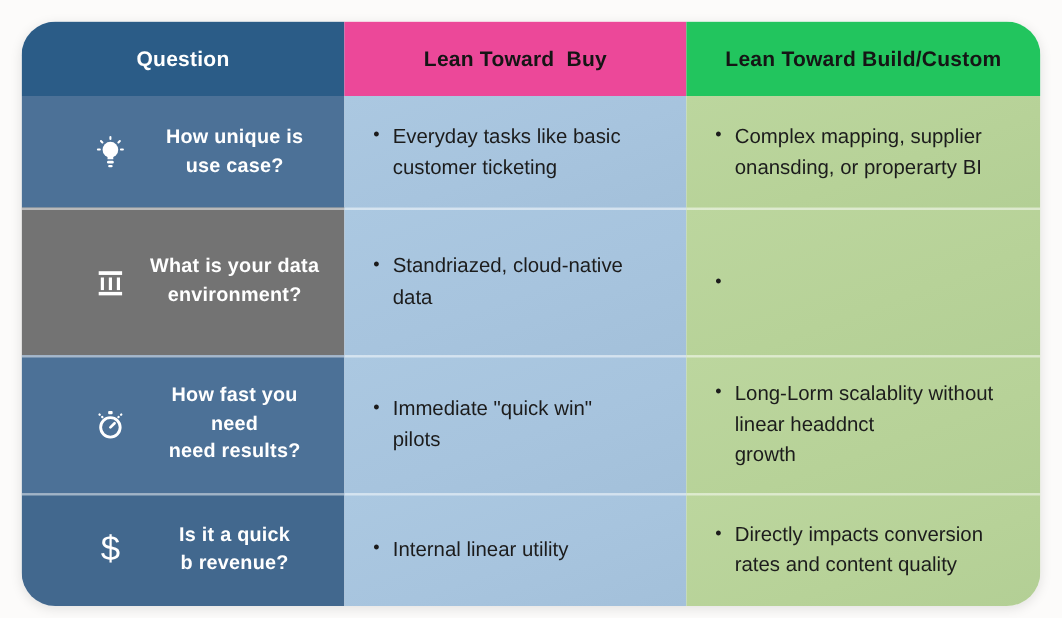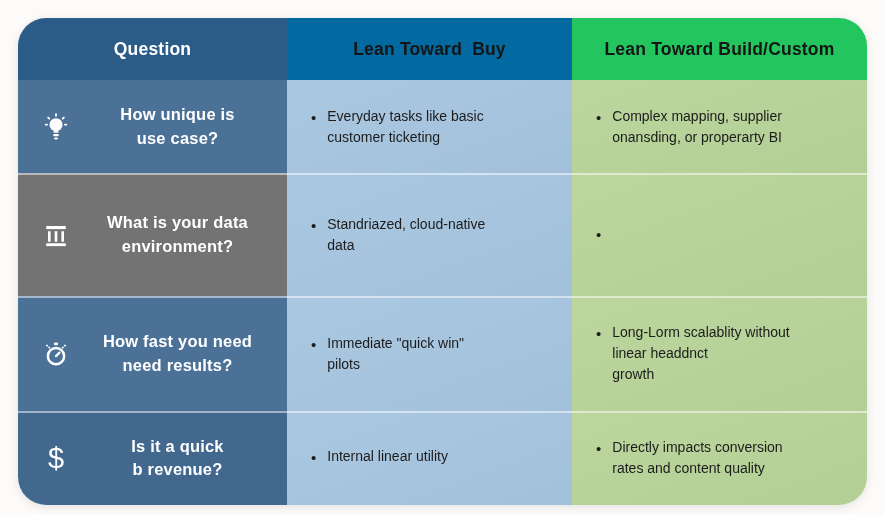--- a/index.html
+++ b/index.html
@@ -16,41 +16,41 @@
     border-radius:28px;
     overflow:hidden;
     box-shadow:0 2px 10px rgba(0,0,0,0.10);
     display:grid;
     grid-template-columns:269px 285px 295px;
     grid-template-rows:62px 93px 123px 115px 94px;
   }
   .cell{position:relative;display:flex;}
   
   .hdr-q{background:#2b5c87;}
-  .hdr-buy{background:#0369a1;}
+  .hdr-buy{background:#ec4899;}
   .hdr-build{background:#22c55e;}
   .q-bg{background:#4c7197;}
   .q-bg2{background:#737373;}
   .q-bg4{background:#42688e;}
   .buy-bg{background:#a9c6e0;}
   .build-bg{background:#b9d49b;}
   
   .buy-bg{background:linear-gradient(160deg,#abc8e1 0%,#a7c4de 55%,#a3c0da 100%);}
   .build-bg{background:linear-gradient(160deg,#bcd69e 0%,#b7d298 60%,#b3cf95 100%);}
   
   .row-sep{box-shadow:inset 0 2px 0 rgba(255,255,255,0.5);}
   
   .hdr{align-items:center;justify-content:center;}
   .hdr-label{
     font-size:17.5px;font-weight:700;color:#151515;
     white-space:pre-wrap;text-align:center;letter-spacing:0.2px;
   }
   .hdr-q .hdr-label{color:#ffffff;}
   
-  .qcell{align-items:center;}
+  .qcell{align-items:center;padding-left:36px;}
   .icon-box{
     width:60px;min-width:60px;
     display:flex;align-items:center;justify-content:center;
     padding-left:8px;
   }
   .q-text{
     flex:1;
     color:#ffffff;font-weight:700;font-size:16.5px;line-height:1.42;
     text-align:center;white-space:pre-line;
     padding-right:18px;letter-spacing:0.2px;
@@ -61,21 +61,21 @@
   
   .bullet-cell{align-items:center;}
   .bullet-item{
     display:flex;align-items:flex-start;
     padding:10px 14px 10px 24px;gap:11px;
   }
   .bullet-mark{
     color:#1c1c1c;font-size:15px;line-height:1.5;margin-top:1px;
   }
   .bullet-text{
-    color:#1c1c1c;font-size:14px;line-height:1.5;
+    color:#1c1c1c;font-size:17px;line-height:1.5;
     white-space:pre-line;
   }
   svg{display:block;}
 </style>
 </head>
 <body>
 
 <div class="table-card">
 
   <div class="cell hdr hdr-q">

